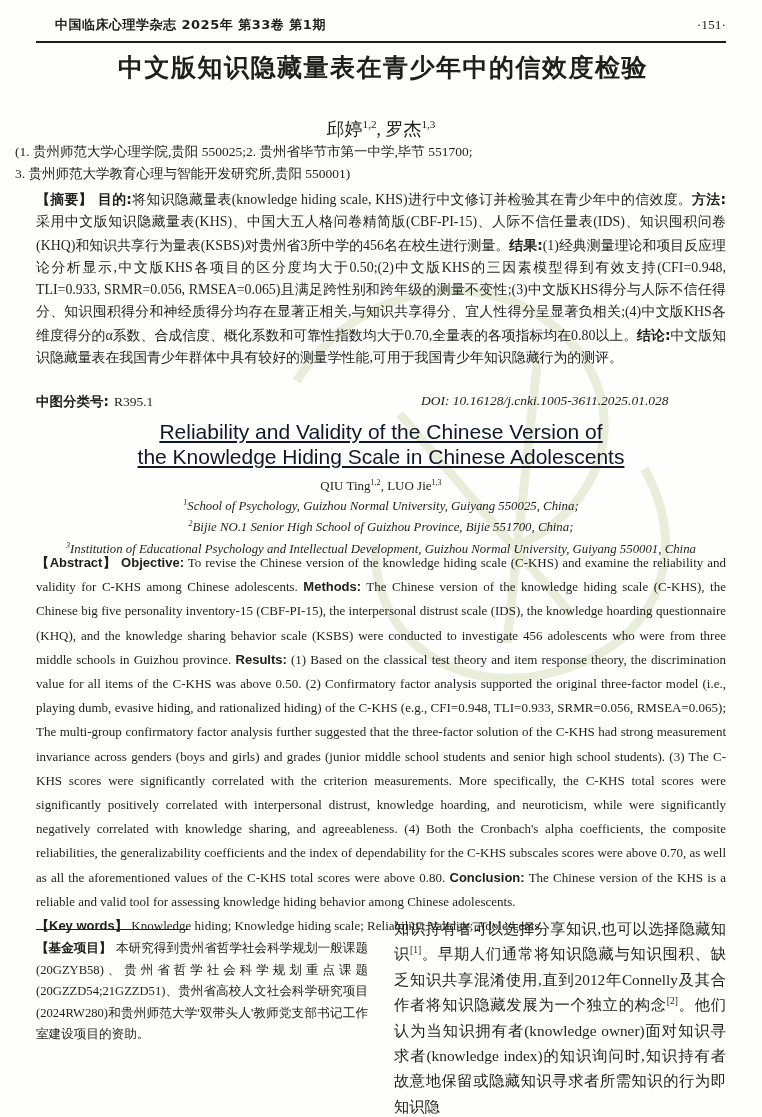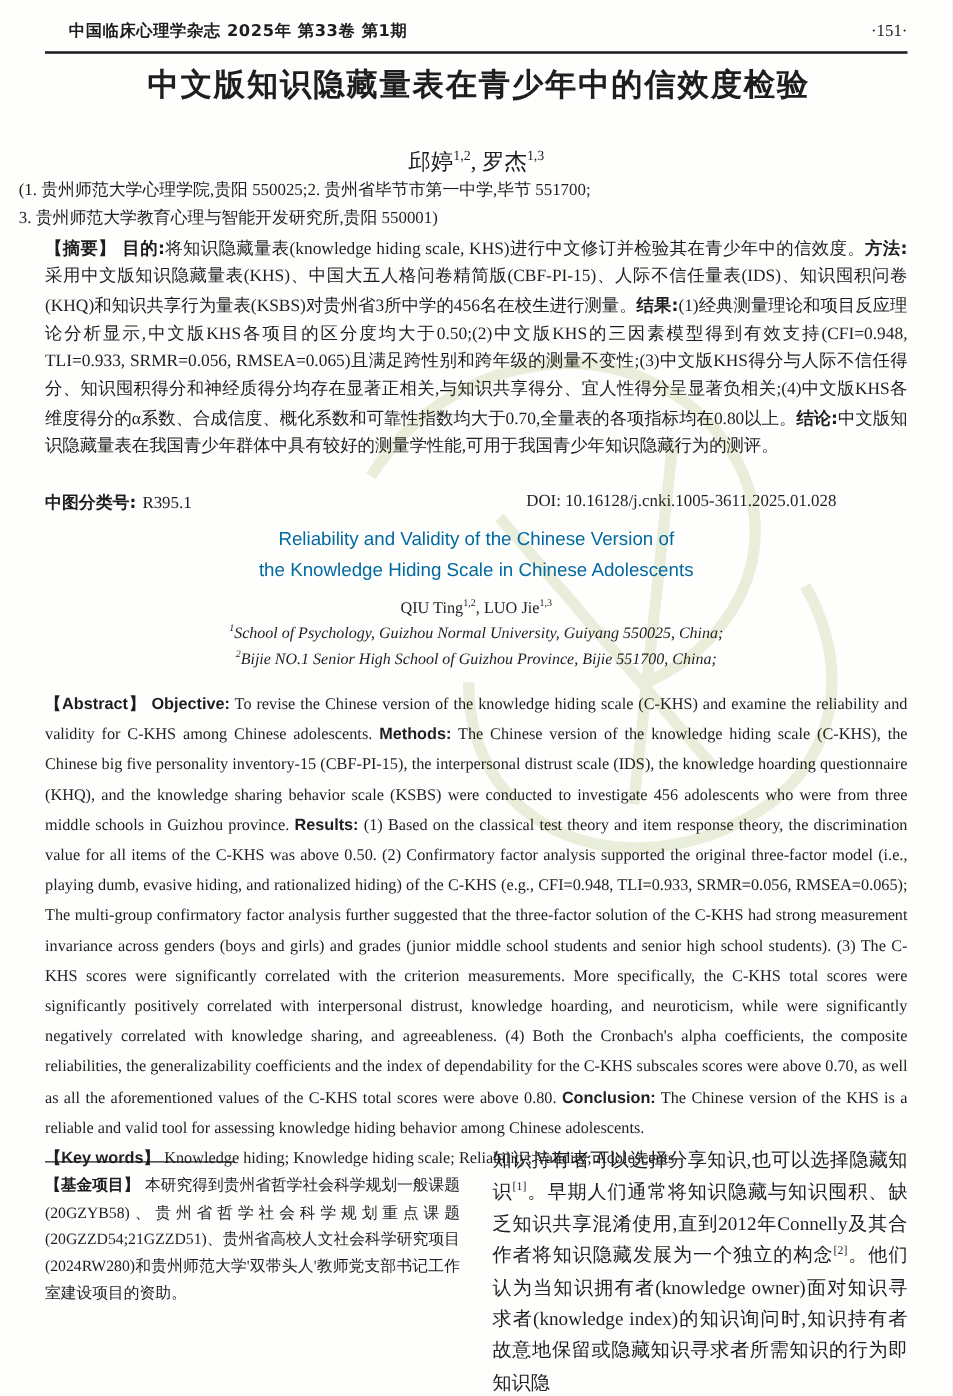--- a/index.html
+++ b/index.html
@@ -21,24 +21,24 @@
 
   .authors-cn { position:absolute; top:117px; left:0; width:100%; text-align:center; font-size:18px; }
   .affil-cn   { position:absolute; top:141px; left:0; width:100%; text-align:left; font-size:13.5px; line-height:21.5px;margin-left:15px; }
 
   .front-block { position:absolute; top:188px; left:36px; width:690px; }
   .abstract-cn { font-size:13.9px; line-height:22.3px; text-align:justify; margin:0; }
   .keywords-cn { font-size:13.9px; line-height:22.3px; margin:0; }
 
   .clc-row { position:absolute; top:393px; left:36px; width:690px; font-size:13.5px; }
   .clc-value { margin-left:5px; }
-  .doi { position:absolute; left:385px; top:0; font-size:13.5px; }
+  .doi { position:absolute; left:385px; top:0; font-size:13.5px;font-style:italic; }
 
   .en-head { position:absolute; top:419px; left:0; width:100%; text-align:center; }
-  .title-en { font-family:"Liberation Sans","DejaVu Sans",sans-serif; font-size:15px; line-height:25px; color:#0369a1; }
+  .title-en { font-family:"Liberation Sans","DejaVu Sans",sans-serif; font-size:21px; line-height:25px; color:#0f172a;text-decoration:underline; }
   .authors-en { font-size:13px; margin-top:6px; line-height:21px; }
   .affil-en { font-size:12.8px; line-height:21.3px;font-style:italic; }
 
   .en-block { position:absolute; top:551px; left:36px; width:690px; }
   .abstract-en { font-size:13px; line-height:24.2px; text-align:justify; margin:0; }
   .keywords-en { font-size:13px; line-height:24.2px; margin:0; }
 
   .col { position:absolute; top:916px; width:332px; }
   .col-left  { left:36px; }
   .col-right { left:394px; }
@@ -91,20 +91,21 @@
     </span>
     <span class="doi">DOI: 10.16128/j.cnki.1005-3611.2025.01.028</span>
   </div>
 
   <div class="en-head">
     <div class="title-en">Reliability and Validity of the Chinese Version of</div>
     <div class="title-en">the Knowledge Hiding Scale in Chinese Adolescents</div>
     <div class="authors-en"><span>QIU Ting</span><sup>1,2</sup><span>, LUO Jie</span><sup>1,3</sup></div>
     <div class="affil-en"><sup>1</sup><span>School of Psychology, Guizhou Normal University, Guiyang 550025, China;</span></div>
     <div class="affil-en"><sup>2</sup><span>Bijie NO.1 Senior High School of Guizhou Province, Bijie 551700, China;</span></div>
+    <div class="affil-en"><sup>3</sup><span>Institution of Educational Psychology and Intellectual Development, Guizhou Normal University, Guiyang 550001, China</span></div>
   </div>
 
   <div class="en-block">
     <p class="abstract-en"><span class="seg-sb">【Abstract】 </span><span class="seg-sb">Objective:</span><span> To revise the Chinese version of the knowledge hiding scale (C-KHS) and examine the reliability and validity for C-KHS among Chinese adolescents. </span><span class="seg-sb">Methods:</span><span> The Chinese version of the knowledge hiding scale (C-KHS), the Chinese big five personality inventory-15 (CBF-PI-15), the interpersonal distrust scale (IDS), the knowledge hoarding questionnaire (KHQ), and the knowledge sharing behavior scale (KSBS) were conducted to investigate 456 adolescents who were from three middle schools in Guizhou province. </span><span class="seg-sb">Results:</span><span> (1) Based on the classical test theory and item response theory, the discrimination value for all items of the C-KHS was above 0.50. (2) Confirmatory factor analysis supported the original three-factor model (i.e., playing dumb, evasive hiding, and rationalized hiding) of the C-KHS (e.g., CFI=0.948, TLI=0.933, SRMR=0.056, RMSEA=0.065); The multi-group confirmatory factor analysis further suggested that the three-factor solution of the C-KHS had strong measurement invariance across genders (boys and girls) and grades (junior middle school students and senior high school students). (3) The C-KHS scores were significantly correlated with the criterion measurements. More specifically, the C-KHS total scores were significantly positively correlated with interpersonal distrust, knowledge hoarding, and neuroticism, while were significantly negatively correlated with knowledge sharing, and agreeableness. (4) Both the Cronbach's alpha coefficients, the composite reliabilities, the generalizability coefficients and the index of dependability for the C-KHS subscales scores were above 0.70, as well as all the aforementioned values of the C-KHS total scores were above 0.80. </span><span class="seg-sb">Conclusion:</span><span> The Chinese version of the KHS is a reliable and valid tool for assessing knowledge hiding behavior among Chinese adolescents.</span></p>
     <p class="keywords-en"><span class="seg-sb">【Key words】 </span><span>Knowledge hiding; Knowledge hiding scale; Reliability; Validity; Adolescents</span></p>
   </div>
 
   <div class="col col-left">
     <div>
       <div class="footnote-rule"></div>

